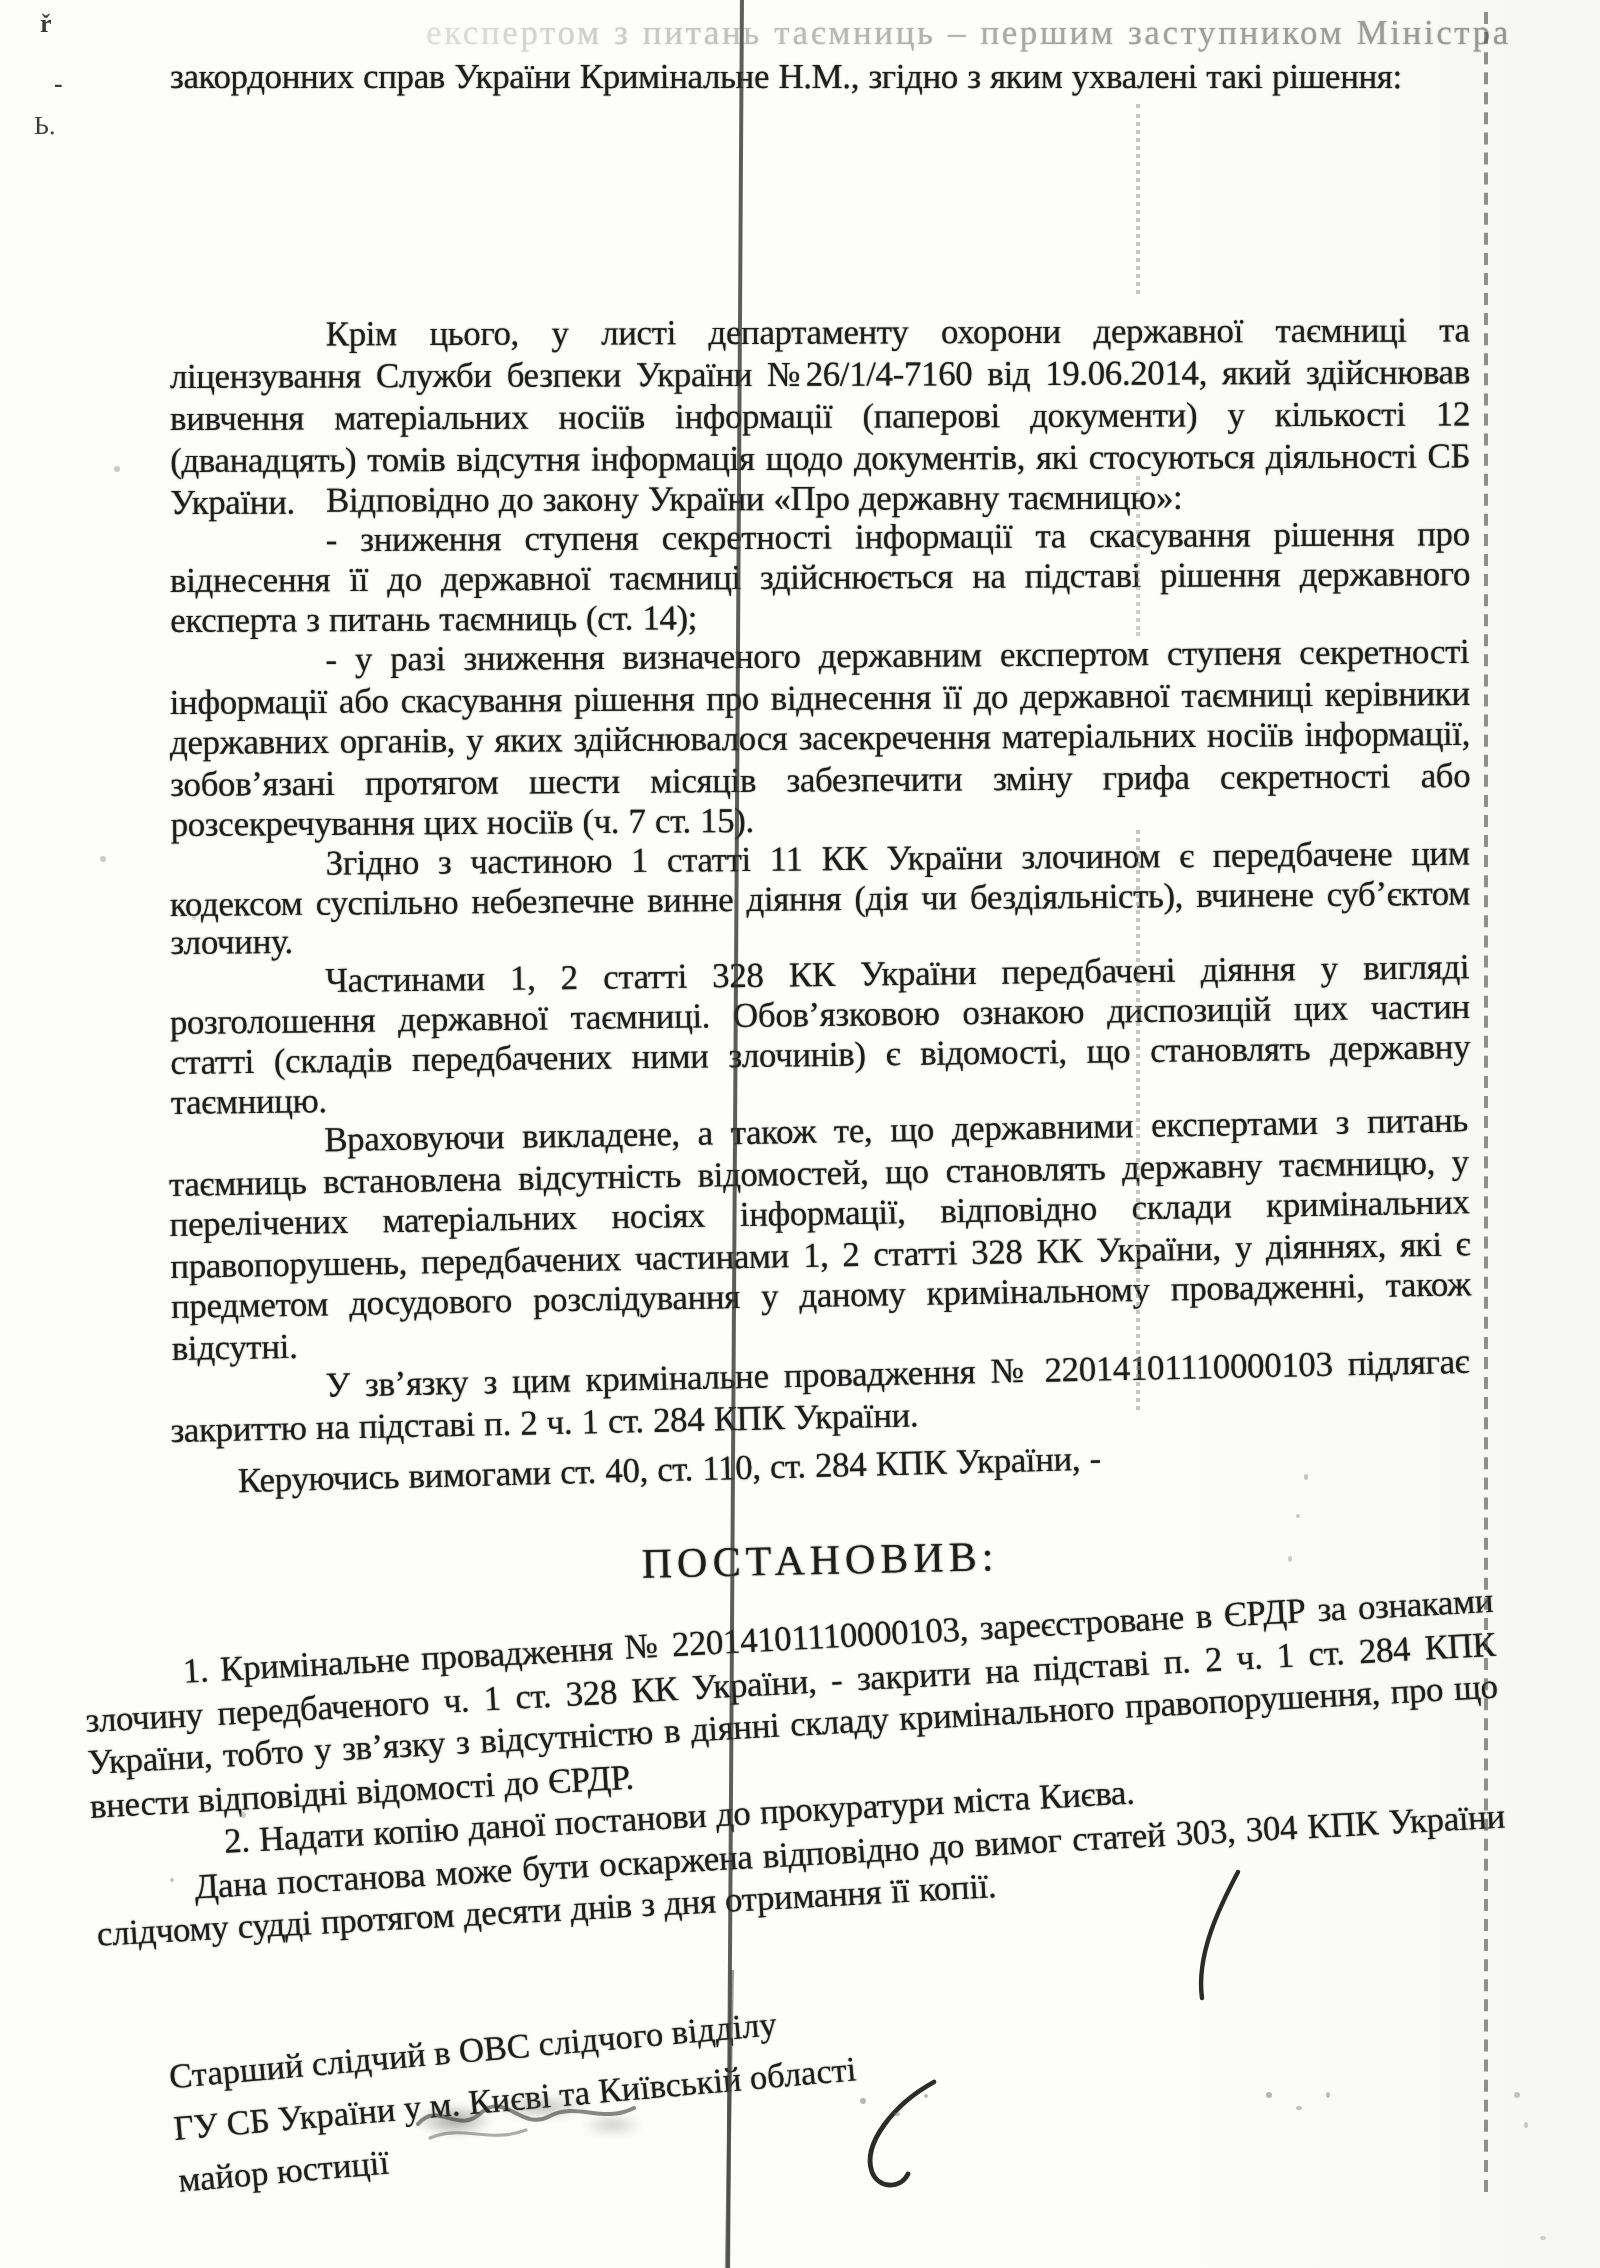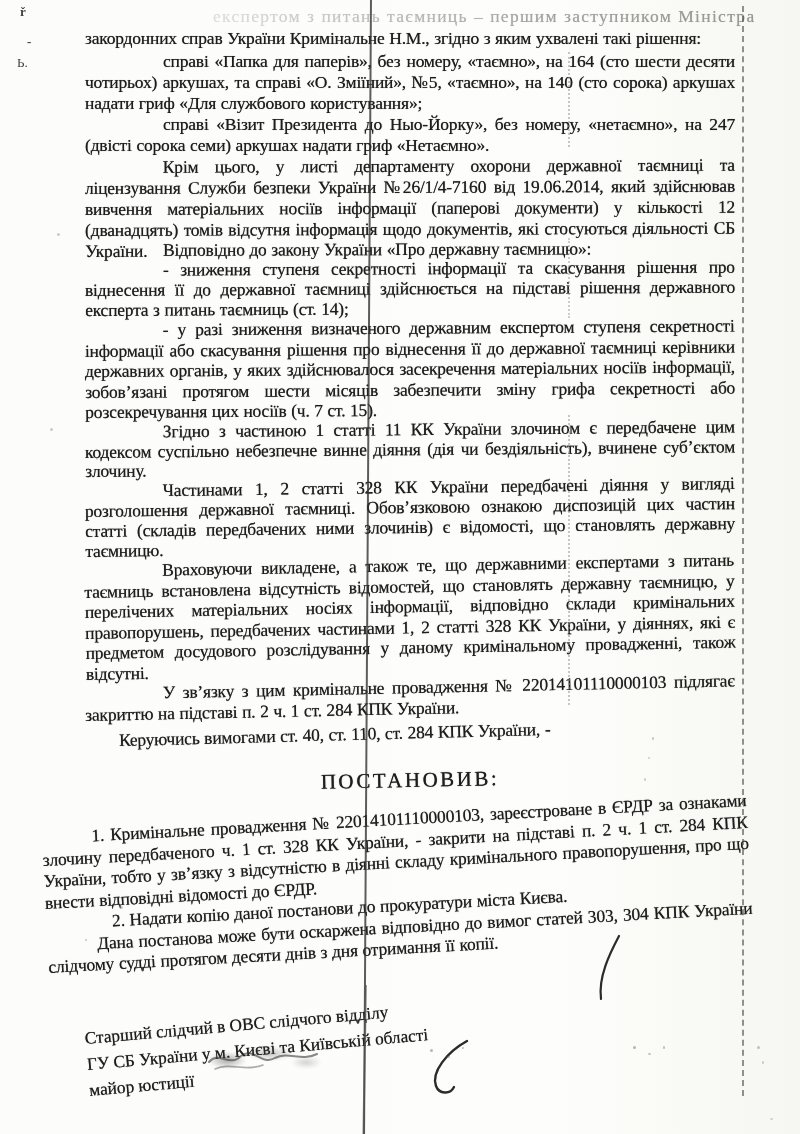--- a/index.html
+++ b/index.html
@@ -78,22 +78,20 @@
   .speck{position:absolute; background:#6f6f6f; border-radius:50%;}
 </style>
 </head>
 <body>
 
 <div class="page">
 
   <div class="text-layer">
     <p class="para oneline pA">експертом з питань таємниць – першим заступником Міністра</p>
     <p class="para oneline pB">закордонних справ України Кримінальне Н.М., згідно з яким ухвалені такі рішення:</p>
-    <p class="para pC">справі «Папка для паперів», без номеру, «таємно», на 164 (сто шести десяти чотирьох) аркушах,  та справі «О. Зміїний», №5, «таємно», на 140 (сто сорока) аркушах надати гриф «Для службового користування»;</p>
-    <p class="para pD">справі «Візит Президента до Ныо-Йорку», без номеру, «нетаємно», на 247 (двісті сорока семи) аркушах надати гриф «Нетаємно».</p>
     <p class="para pE">Крім цього, у листі департаменту охорони державної таємниці та ліцензування Служби безпеки України №26/1/4-7160 від 19.06.2014, який здійснював вивчення матеріальних носіїв інформації (паперові документи) у кількості 12 (дванадцять) томів відсутня інформація щодо документів, які стосуються діяльності СБ України.</p>
     <p class="para oneline pF">Відповідно до закону України «Про державну таємницю»:</p>
     <p class="para pG">- зниження ступеня секретності інформації та скасування рішення про віднесення її до державної таємниці здійснюється на підставі рішення державного експерта з питань таємниць (ст. 14);</p>
     <p class="para pH">- у разі зниження визначеного державним експертом ступеня секретності інформації або скасування рішення про віднесення її до державної таємниці керівники державних органів, у  яких здійснювалося засекречення матеріальних носіїв інформації, зобов’язані протягом шести місяців забезпечити зміну грифа секретності або розсекречування цих носіїв (ч. 7 ст. 15).</p>
     <p class="para pI">Згідно з частиною 1 статті 11 КК України злочином є передбачене цим кодексом суспільно небезпечне винне діяння (дія чи бездіяльність), вчинене суб’єктом злочину.</p>
     <p class="para pJ">Частинами 1, 2 статті 328 КК України передбачені діяння у вигляді розголошення державної таємниці. Обов’язковою ознакою диспозицій цих частин статті (складів передбачених ними злочинів) є відомості, що становлять державну таємницю.</p>
     <p class="para pK">Враховуючи викладене, а також те, що державними експертами з питань таємниць встановлена відсутність відомостей, що становлять державну таємницю, у перелічених матеріальних носіях інформації, відповідно склади кримінальних правопорушень, передбачених частинами 1, 2 статті 328 КК України, у діяннях, які є предметом досудового розслідування у даному кримінальному провадженні, також відсутні.</p>
     <p class="para pL">У зв’язку з цим кримінальне провадження № 22014101110000103 підлягає закриттю на підставі п. 2 ч. 1 ст. 284 КПК України.</p>
     <p class="para oneline pM">Керуючись вимогами ст. 40, ст. 110, ст. 284 КПК України, -</p>
   </div>

